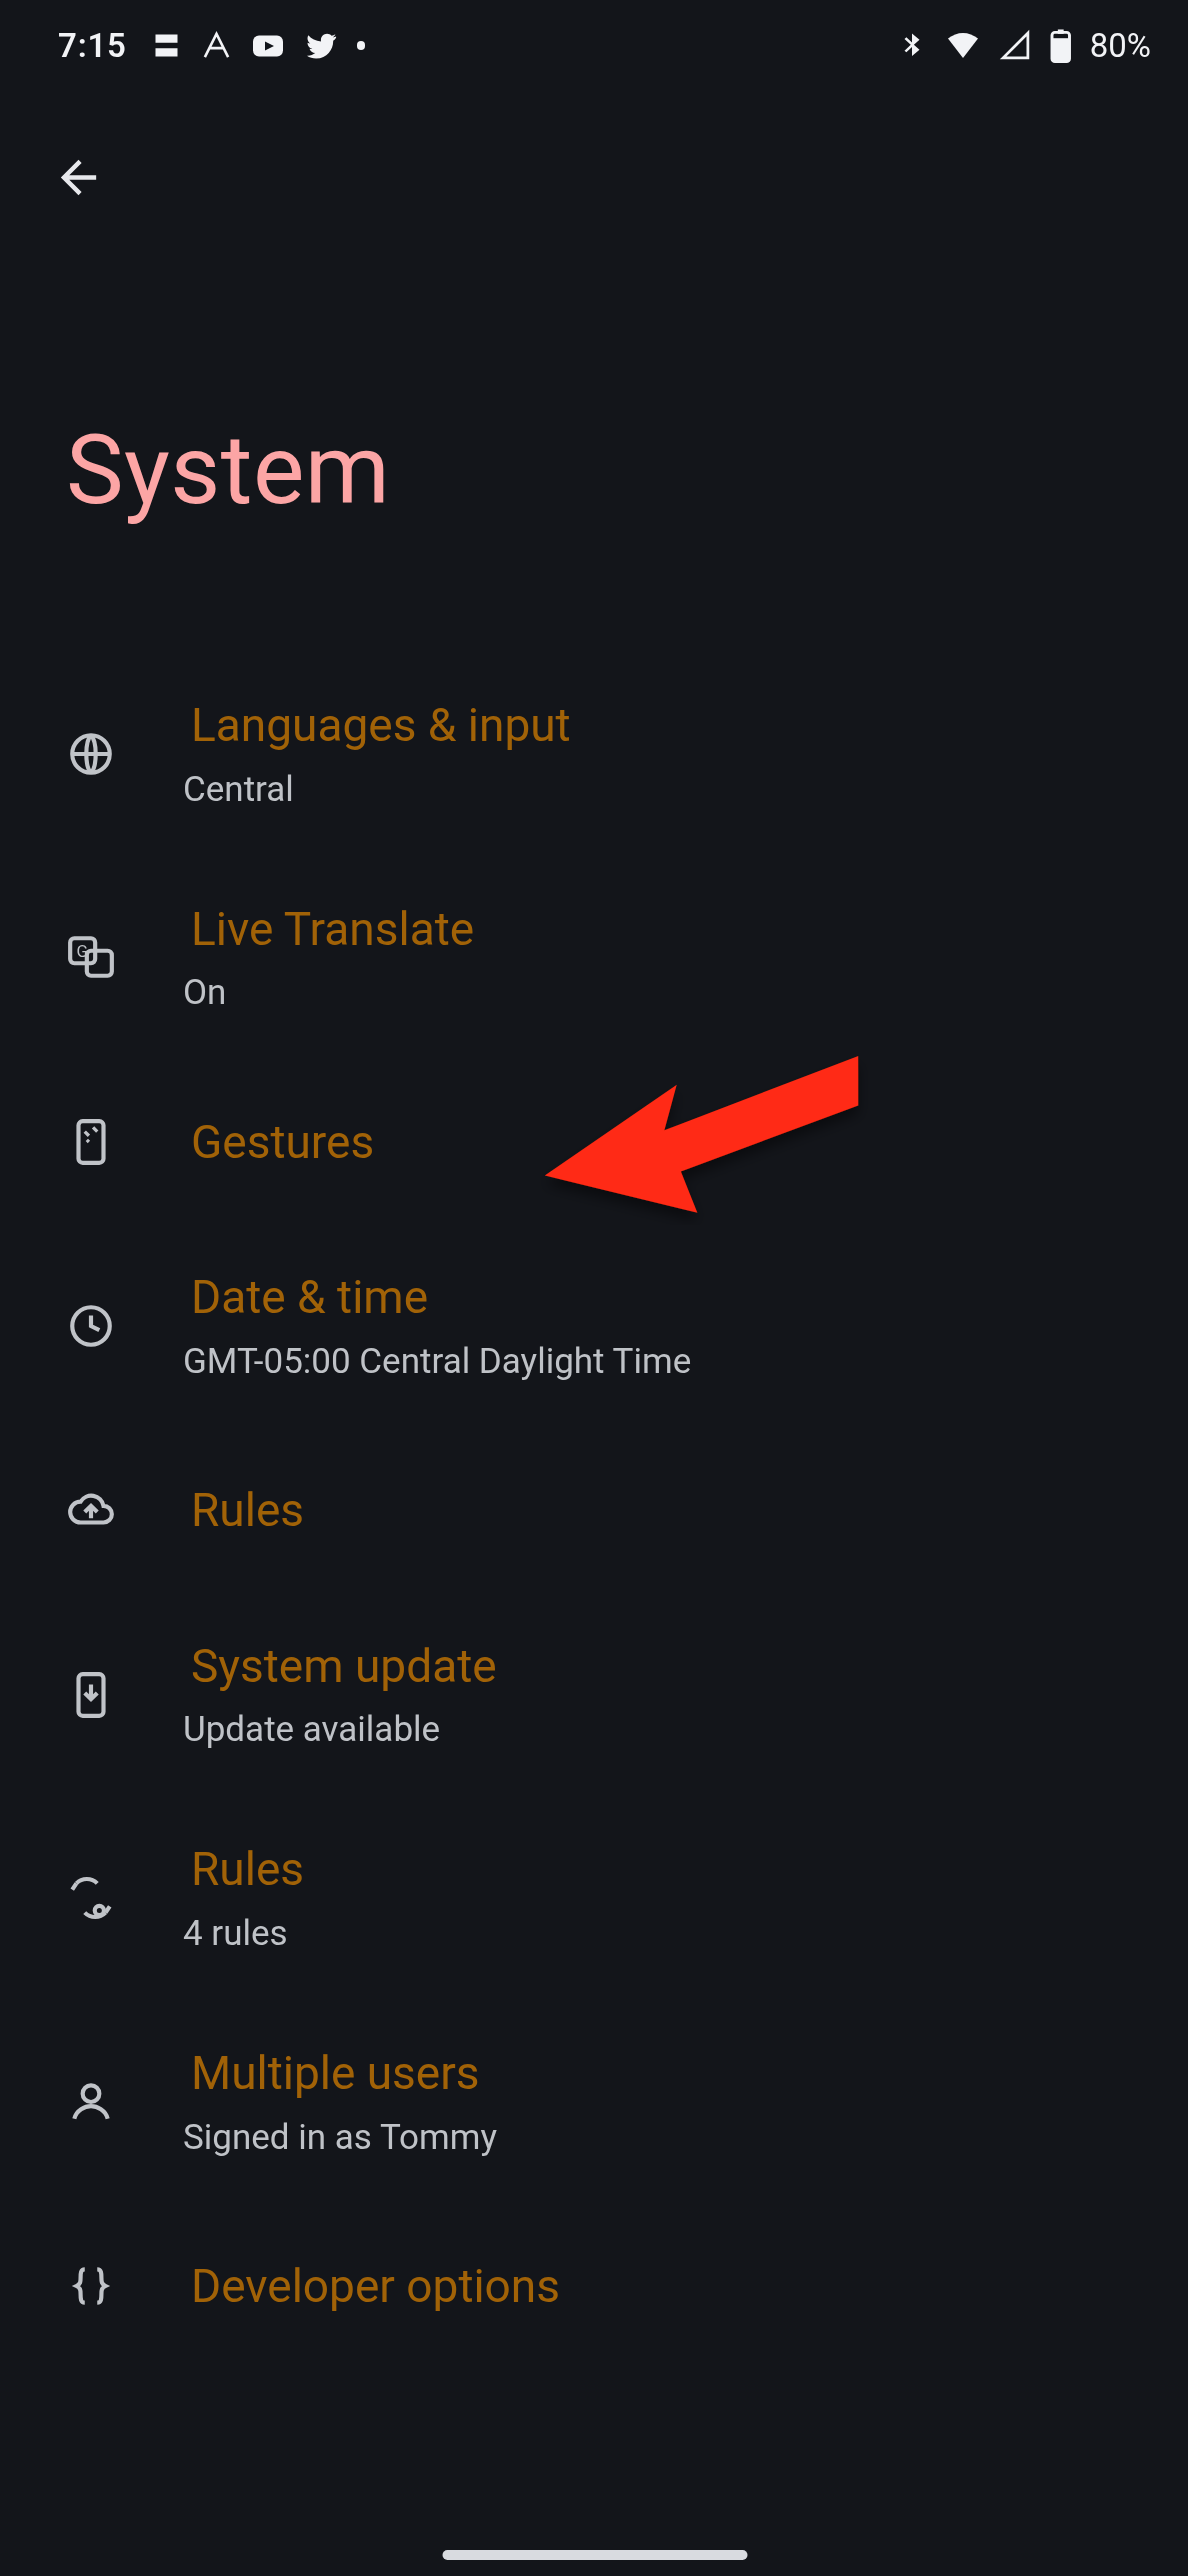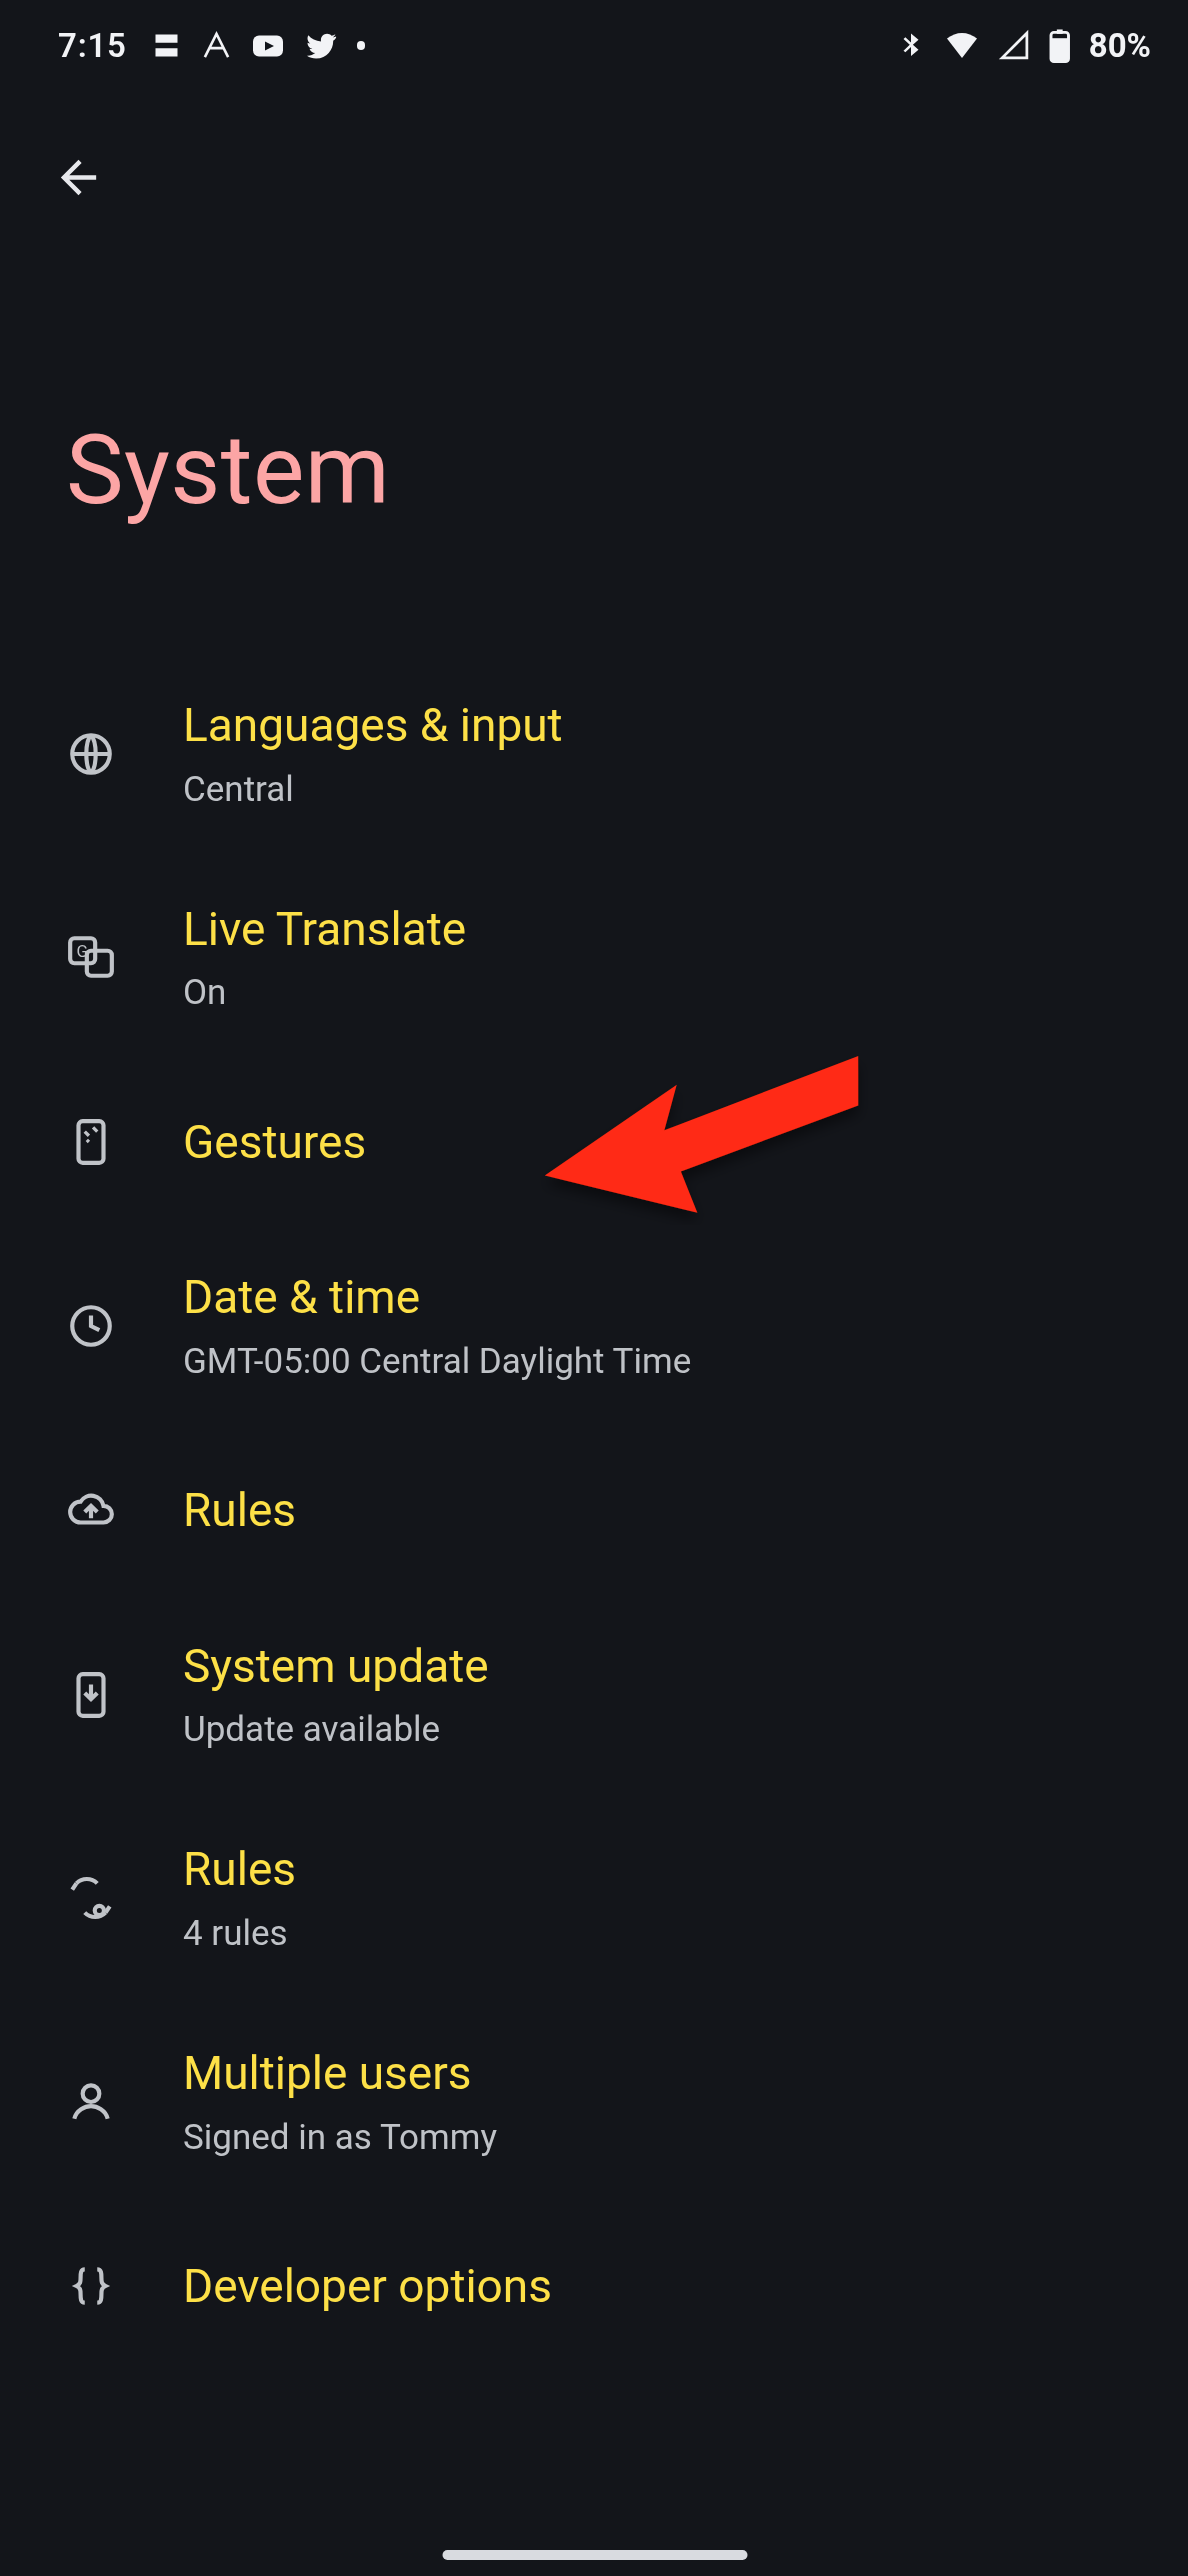--- a/index.html
+++ b/index.html
@@ -51,21 +51,21 @@
   }
   .sb-icon {
     display: inline-flex;
     align-items: center;
     justify-content: center;
     color: #f2f3f6;
   }
   .dot {
     width: 8.3px; height: 8.3px; border-radius: 50%; background: #f2f3f6;
   }
-  .battery-pct { font-size: 33px; font-weight: 700; }
+  .battery-pct { font-size: 33px; font-weight: 400; }
 
   
   .appbar {
     position: absolute;
     top: 140px;
     left: 41px;
   }
   .back-btn {
     width: 74px; height: 74px;
     display: flex; align-items: center; justify-content: center;
@@ -108,22 +108,23 @@
     flex: 0 0 66px;
   }
   .icon-slot svg { width: 50px; height: 50px; }
   .row .texts {
     display: flex;
     flex-direction: column;
     gap: 5px;
   }
   .ttl {
     font-size: 46px;
-    color: #fde047;
+    color: #a16207;
     font-weight: 400;
+    margin-left: 8px;
   }
   .sub {
     font-size: 35px;
     color: var(--fg-sub);
     font-weight: 400;
     margin-top: 11.6px;
   }
 
   
   .pointer {

